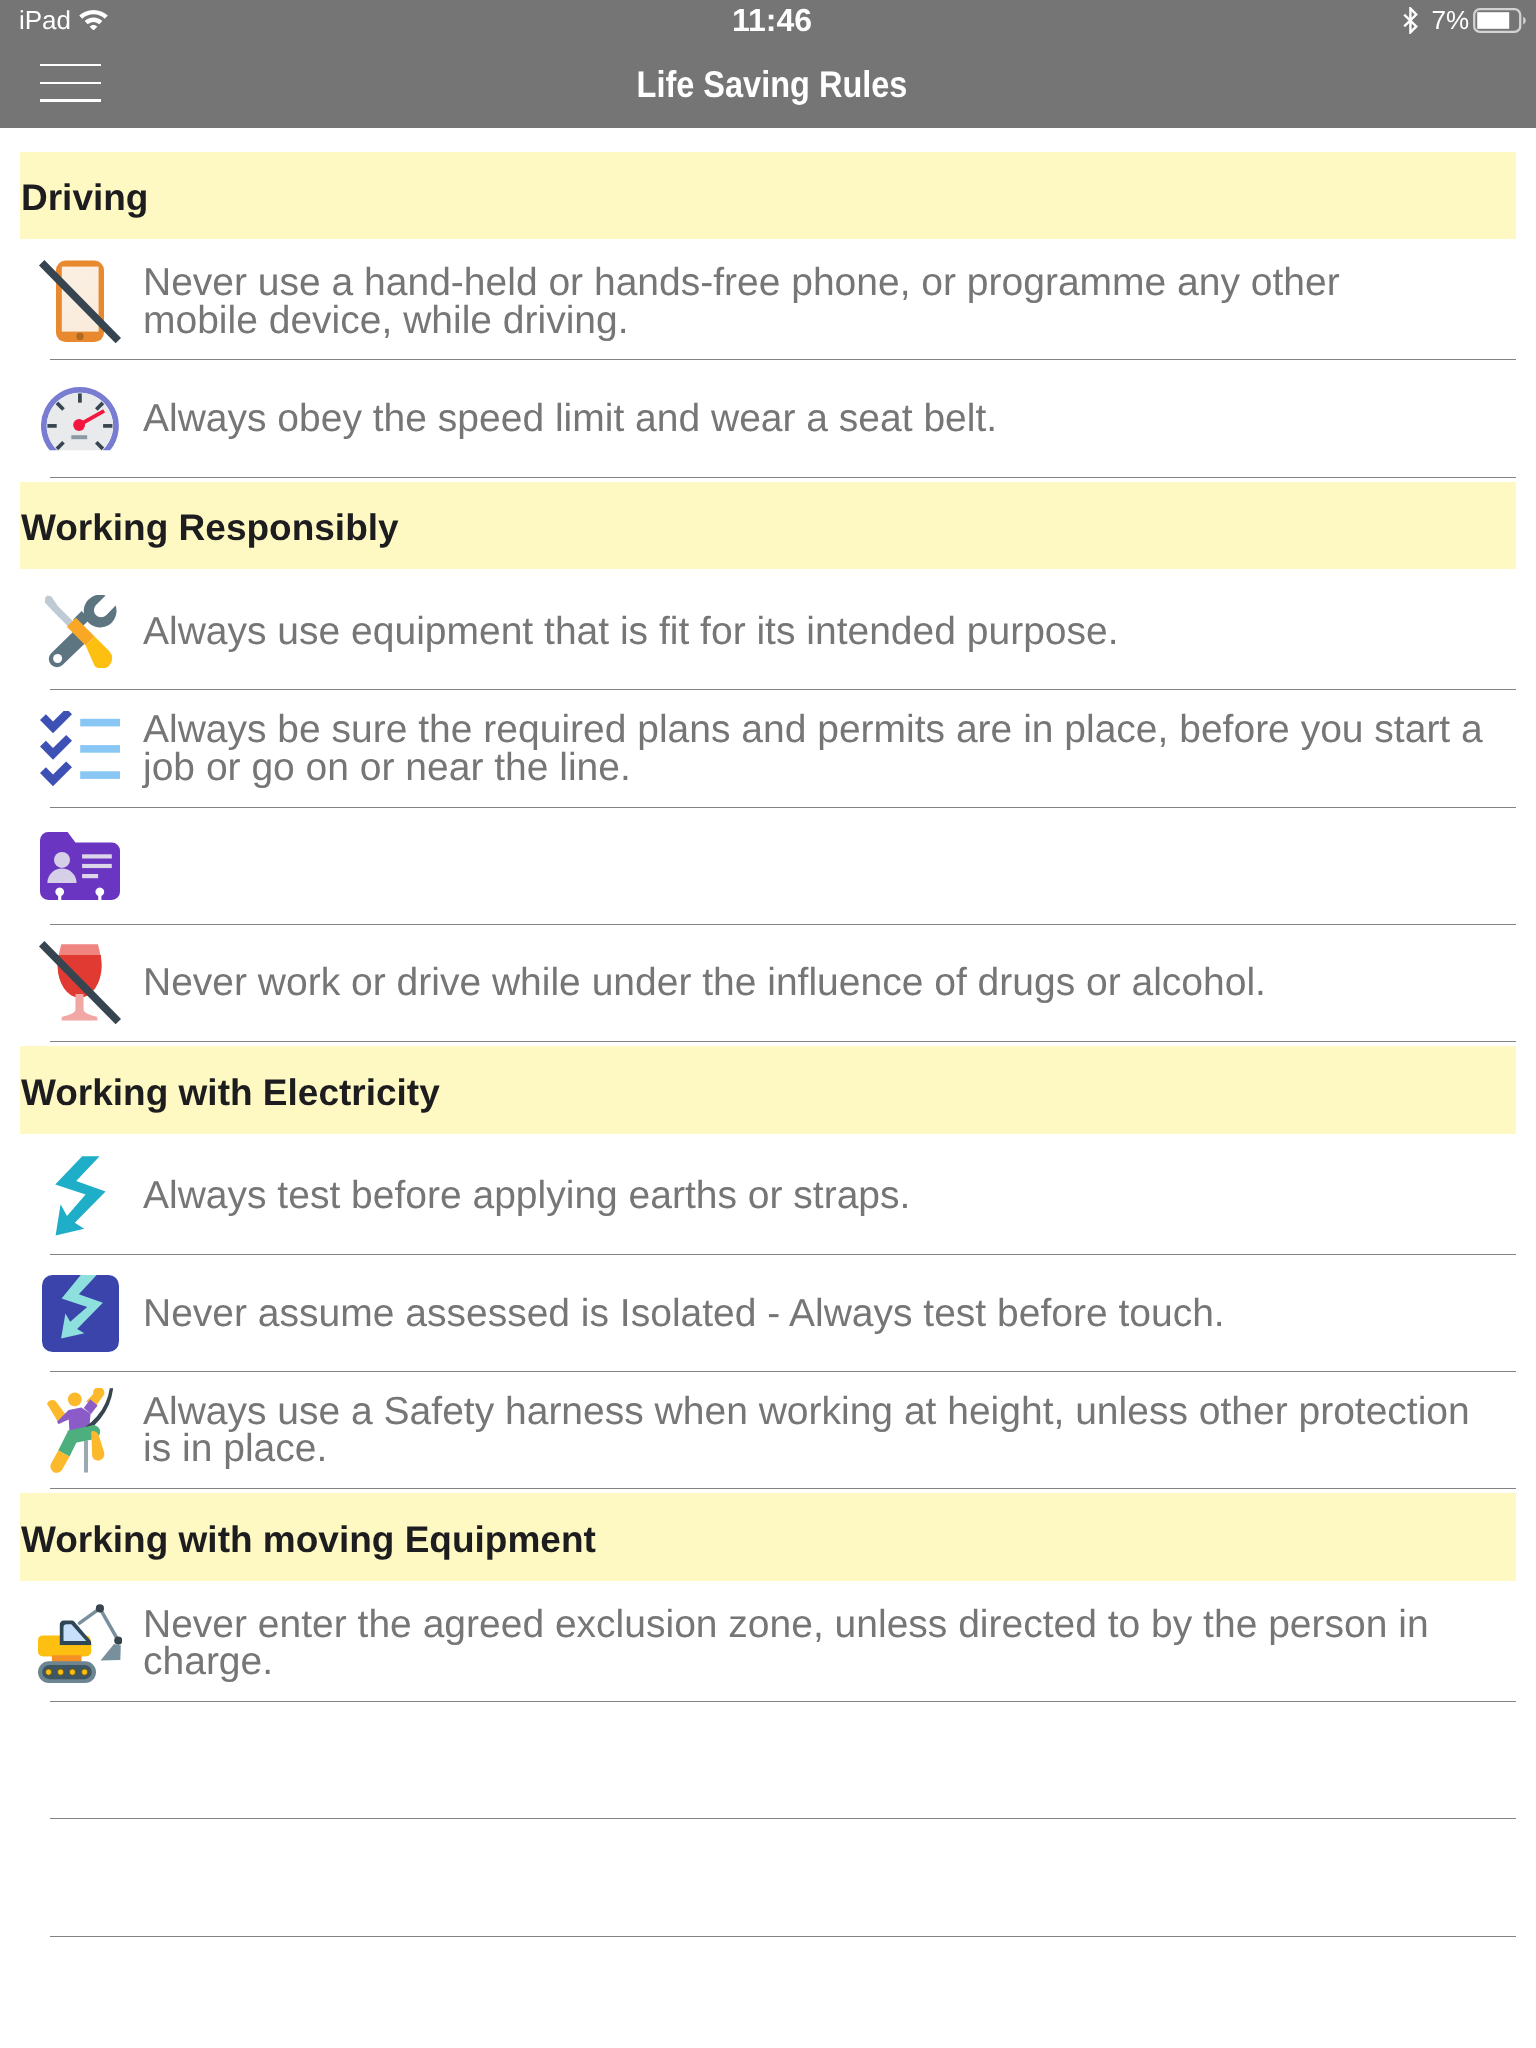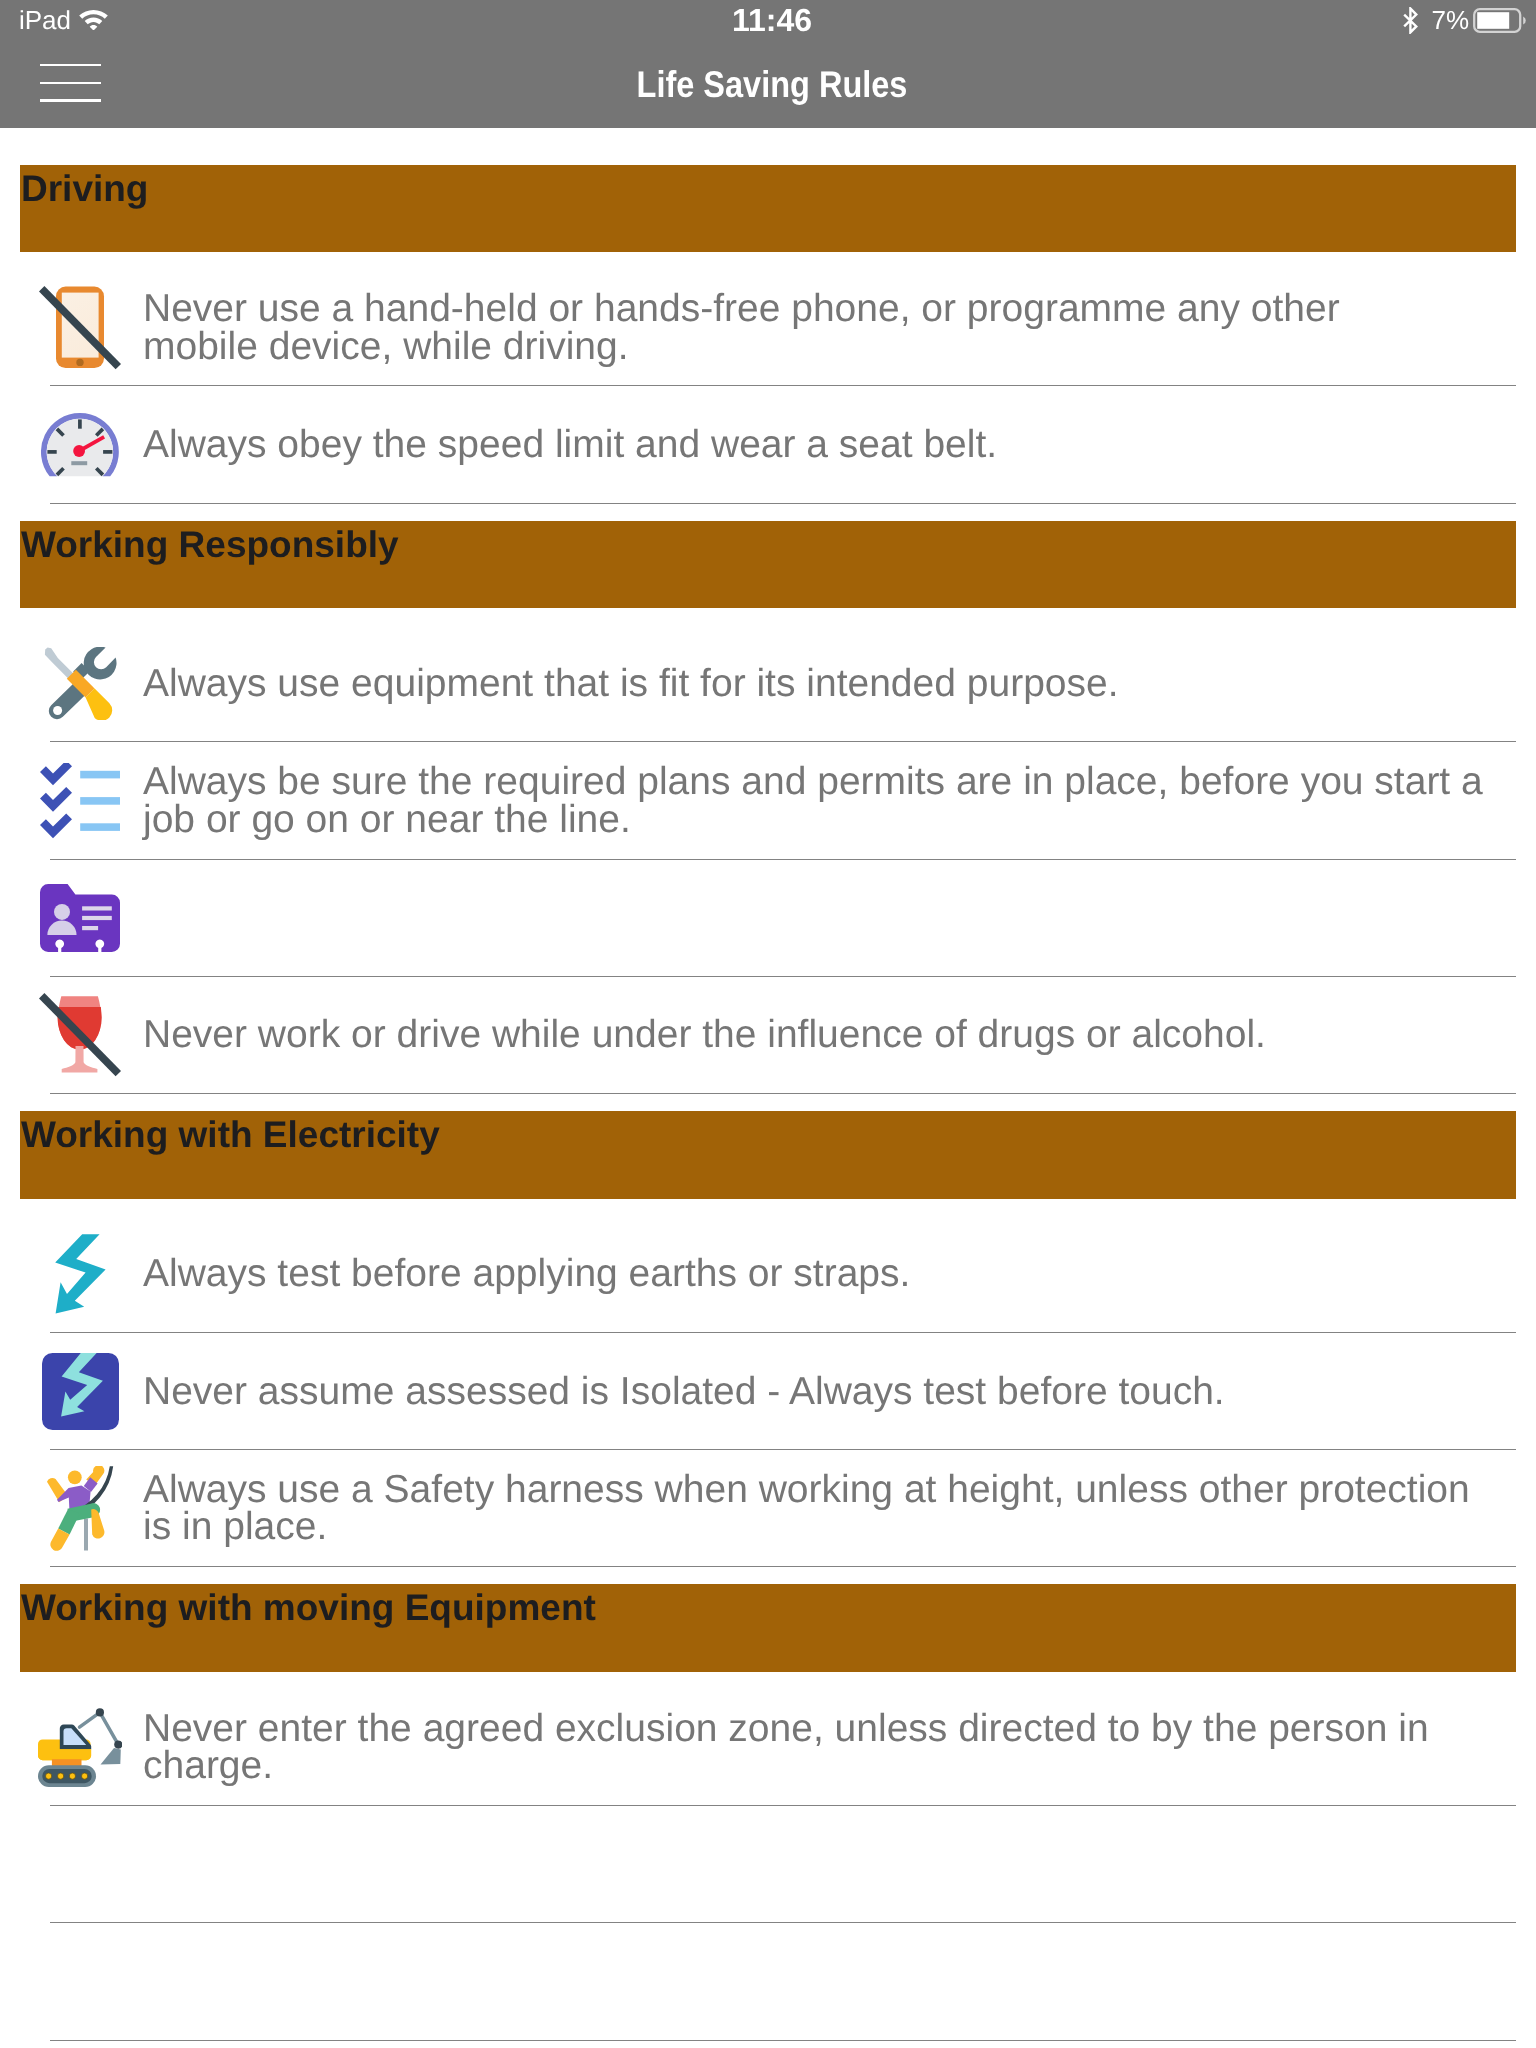--- a/index.html
+++ b/index.html
@@ -42,22 +42,22 @@
     position:absolute;left:40px;top:23.6px;width:61px;height:39px;cursor:pointer;
   }
   .hamburger i{position:absolute;left:0;width:61px;height:2.5px;background:#fff;display:block;}
   .hamburger i:nth-child(1){top:0px;}
   .hamburger i:nth-child(2){top:18.1px;}
   .hamburger i:nth-child(3){top:35.8px;}
 
   
   .list{position:absolute;left:0;top:147.5px;width:1536px;}
   .sec-header{
-    box-sizing:border-box;height:87.7px;margin:17px 20px;
-    background:#a16207;display:flex;align-items:flex-start;
+    box-sizing:border-box;height:87.7px;margin:4px 20px;
+    background:#fef9c3;display:flex;align-items:center;
     padding:5px 0 0 1px;
   }
   .sec-header span{font-size:37px;font-weight:bold;color:#1d1d1f;line-height:1;}
   .row{
     position:relative;box-sizing:border-box;height:117.2px;
     display:flex;align-items:center;padding-left:40px;background:#fff;
   }
   .row:after{
     content:"";position:absolute;left:50px;right:20px;bottom:0;height:1px;background:#838383;
   }

